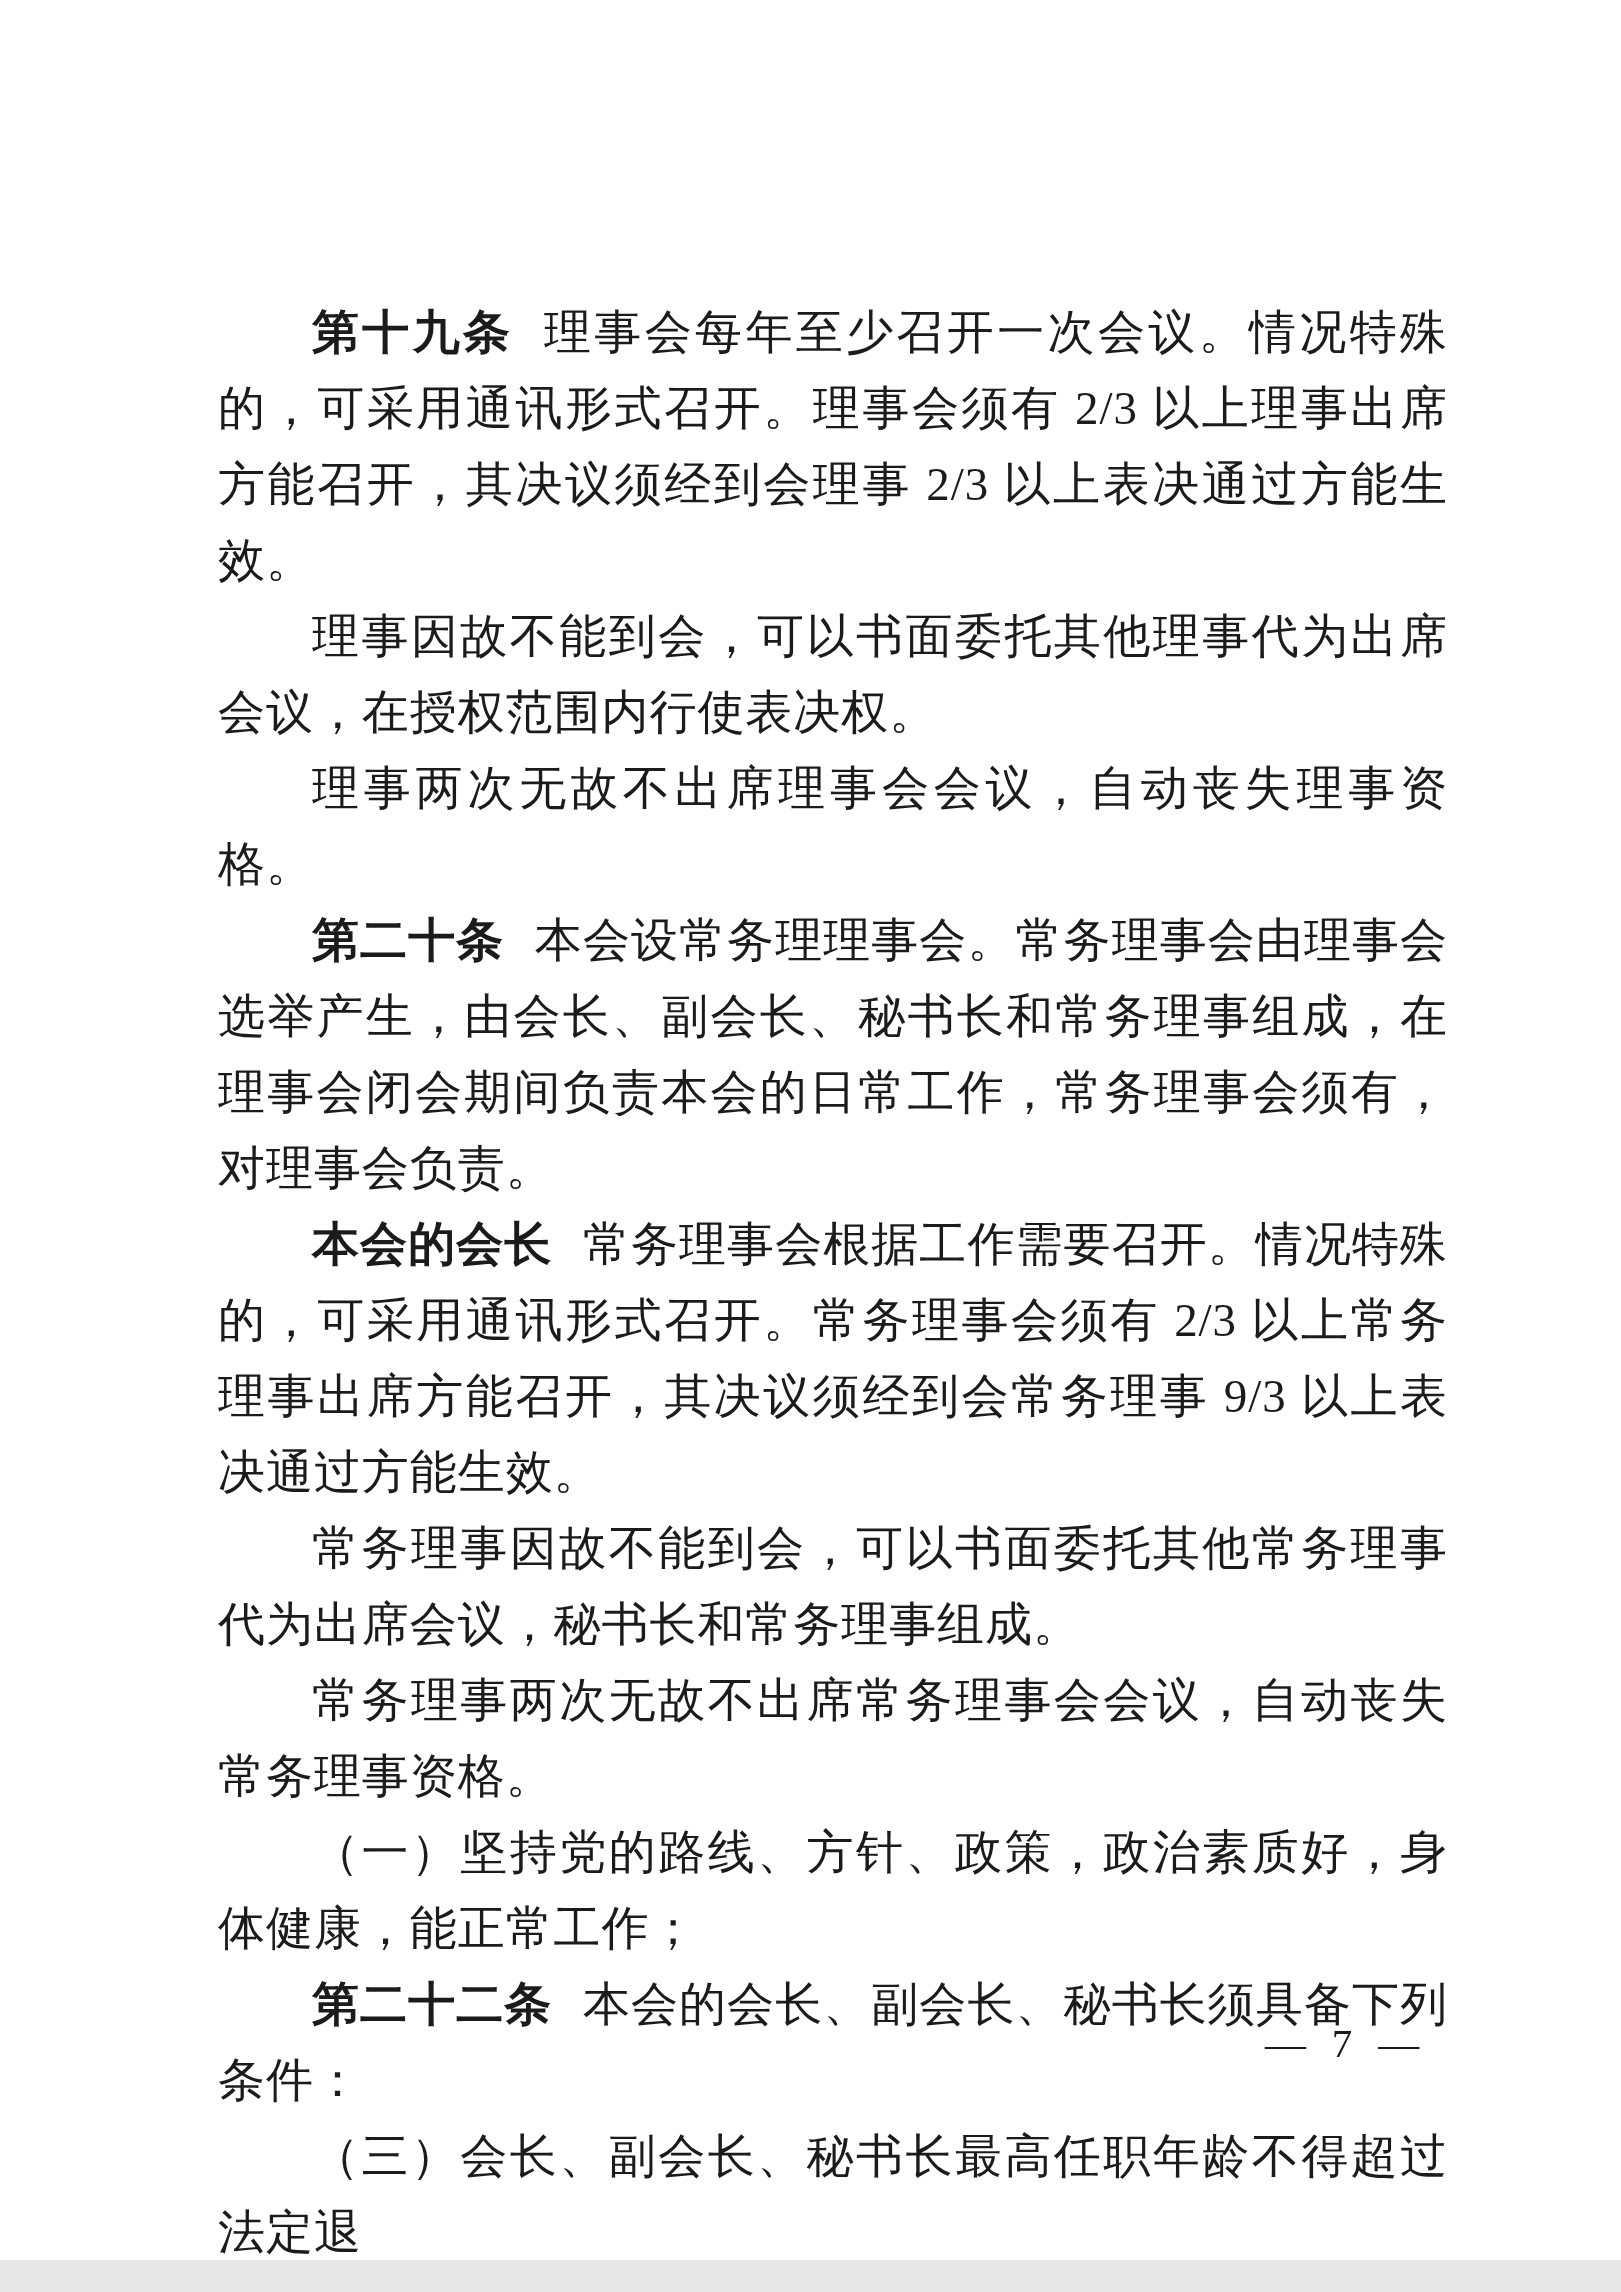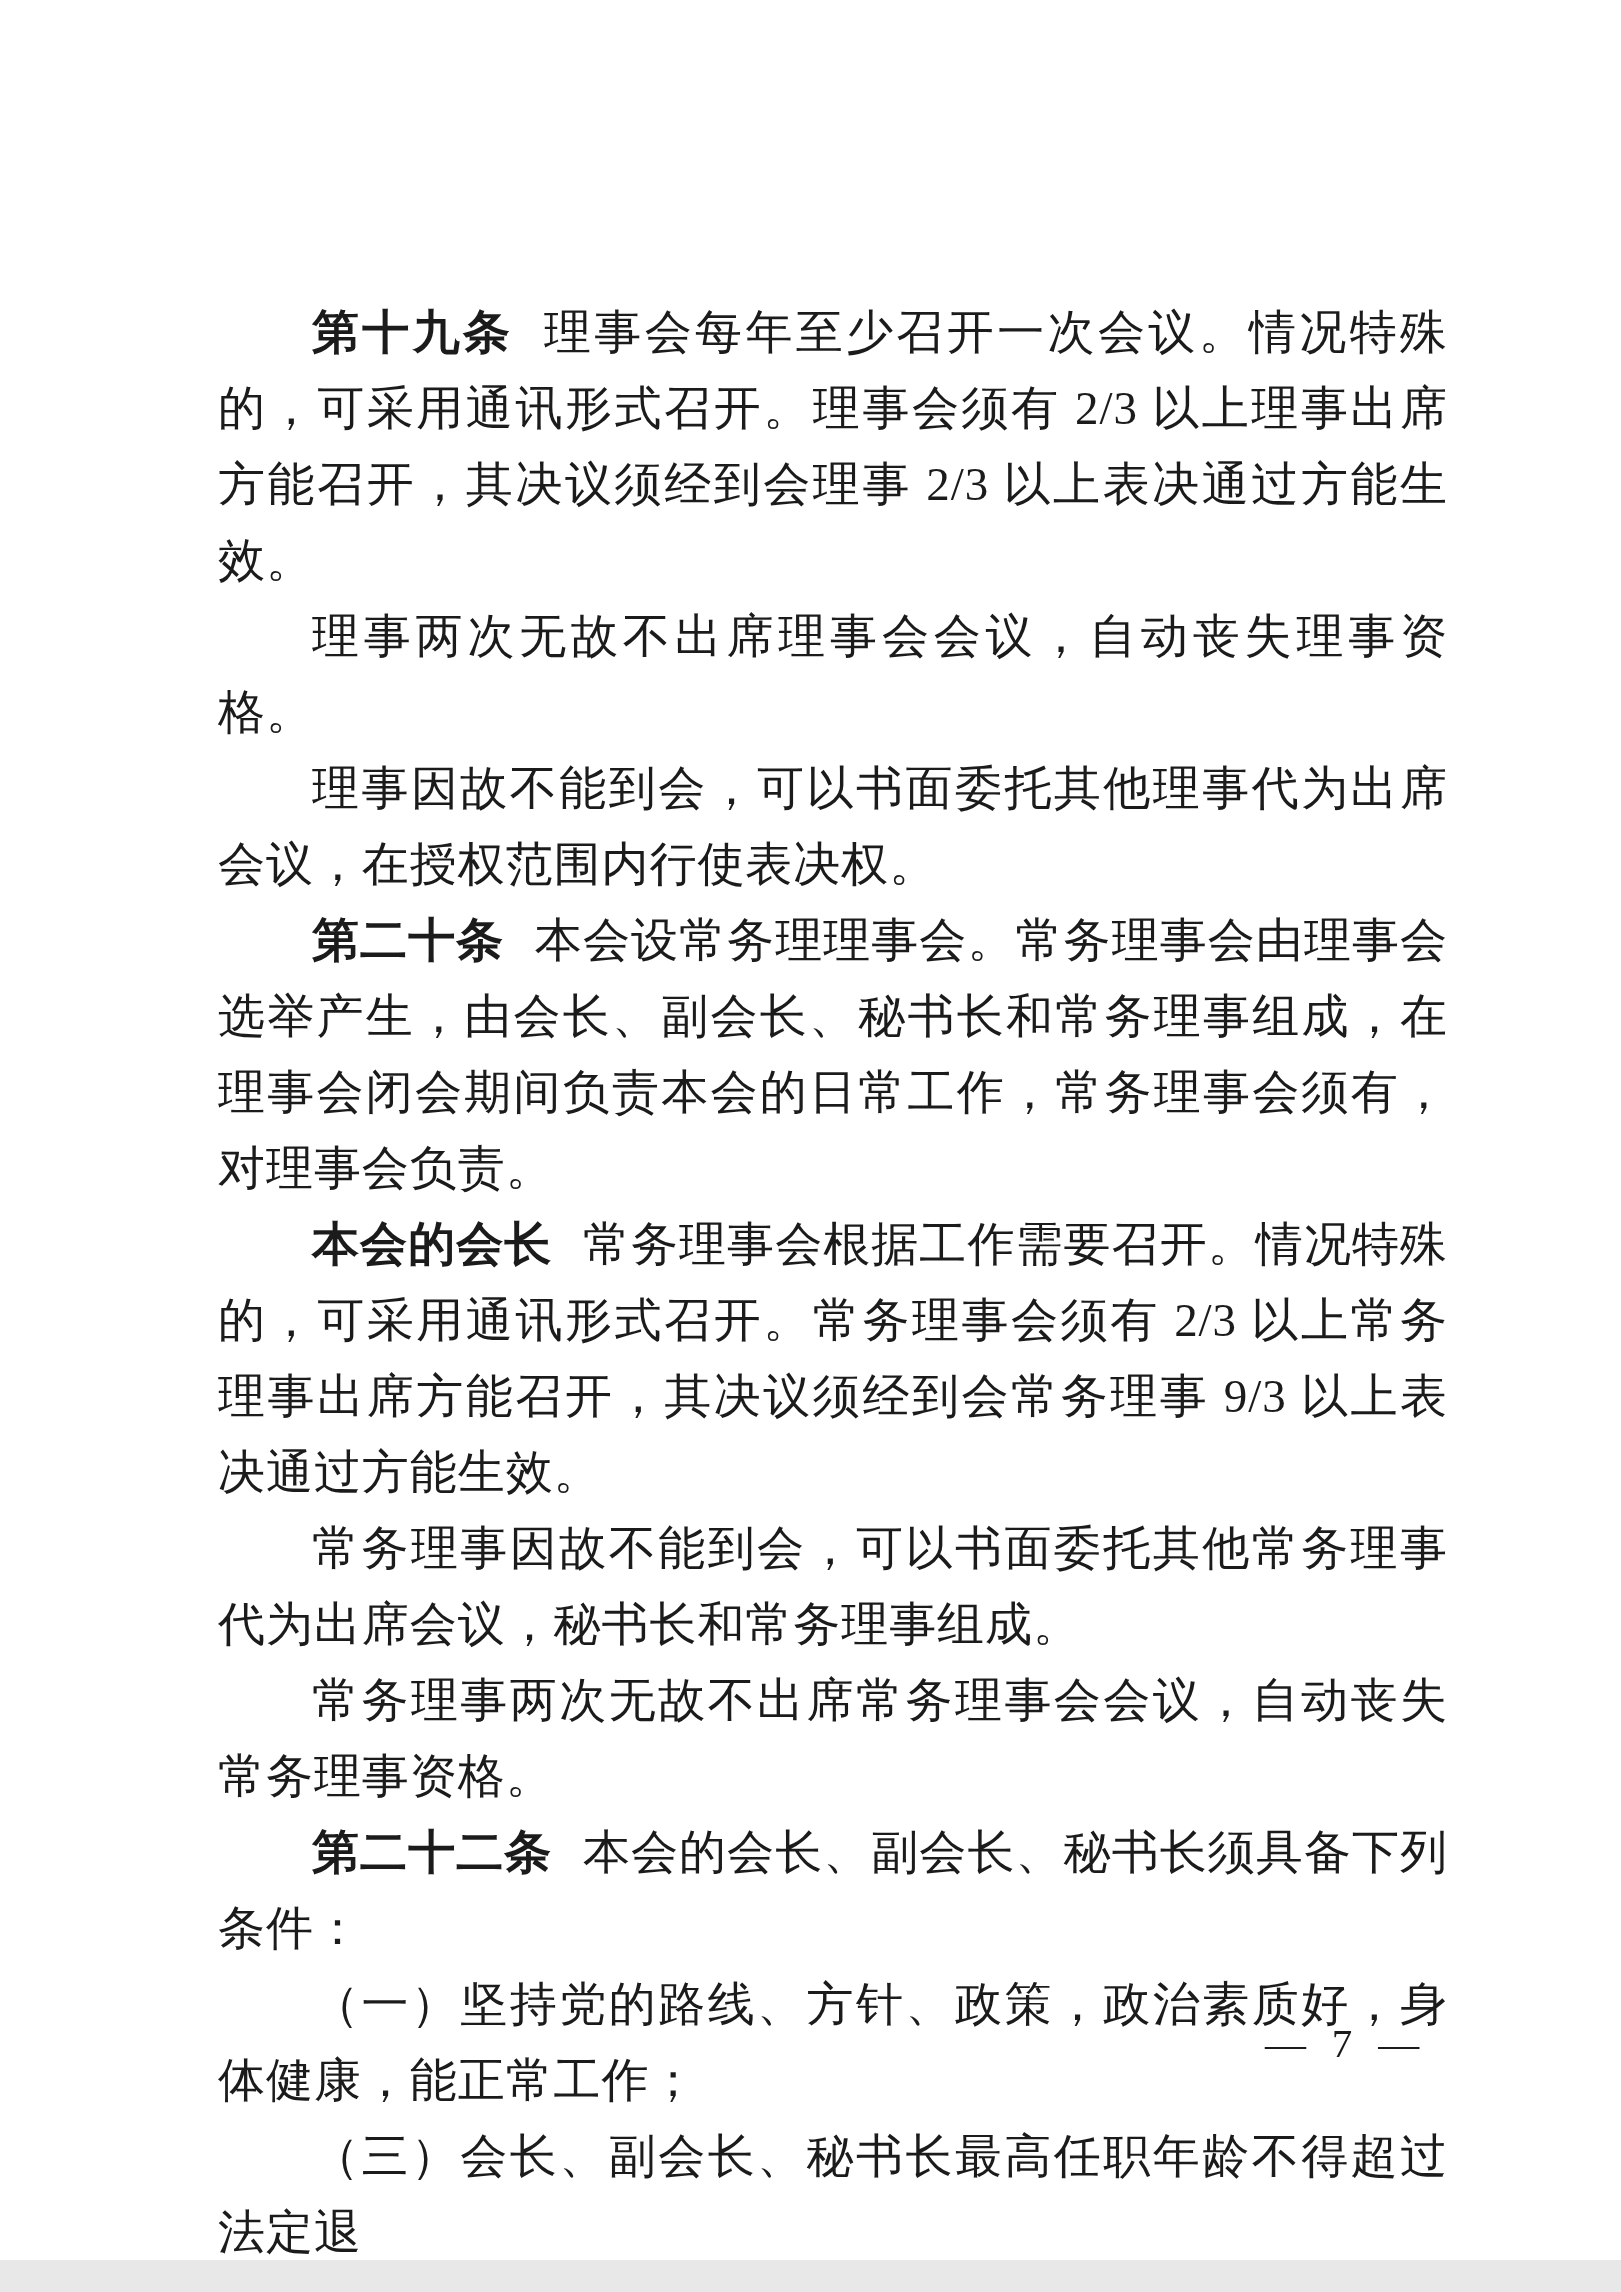--- a/index.html
+++ b/index.html
@@ -53,35 +53,35 @@
   }
 </style>
 </head>
 <body>
 
 <div class="page">
   <div class="content">
 
     <p class="para"><span class="art-num">第十九条</span><span>理事会每年至少召开一次会议。情况特殊的，可采用通讯形式召开。理事会须有 2/3 以上理事出席方能召开，其决议须经到会理事 2/3 以上表决通过方能生效。</span></p>
 
+    <p class="para"><span>理事因故不能到会，可以书面委托其他理事代为出席会议，在授权范围内行使表决权。</span></p>
+
     <p class="para"><span>理事两次无故不出席理事会会议，自动丧失理事资格。</span></p>
-
-    <p class="para"><span>理事因故不能到会，可以书面委托其他理事代为出席会议，在授权范围内行使表决权。</span></p>
 
     <p class="para"><span class="art-num">第二十条</span><span>本会设常务理理事会。常务理事会由理事会选举产生，由会长、副会长、秘书长和常务理事组成，在理事会闭会期间负责本会的日常工作，常务理事会须有，对理事会负责。</span></p>
 
     <p class="para"><span class="art-num">本会的会长</span><span>常务理事会根据工作需要召开。情况特殊的，可采用通讯形式召开。常务理事会须有 2/3 以上常务理事出席方能召开，其决议须经到会常务理事 9/3 以上表决通过方能生效。</span></p>
 
     <p class="para"><span>常务理事因故不能到会，可以书面委托其他常务理事代为出席会议，秘书长和常务理事组成。</span></p>
 
     <p class="para"><span>常务理事两次无故不出席常务理事会会议，自动丧失常务理事资格。</span></p>
 
+    <p class="para"><span>（一）坚持党的路线、方针、政策，政治素质好，身体健康，能正常工作；</span></p>
+
     <p class="para"><span class="art-num">第二十二条</span><span>本会的会长、副会长、秘书长须具备下列条件：</span></p>
-
-    <p class="para"><span>（一）坚持党的路线、方针、政策，政治素质好，身体健康，能正常工作；</span></p>
 
 
     <p class="para"><span>（三）会长、副会长、秘书长最高任职年龄不得超过法定退</span></p>
 
   </div>
 
   <div class="page-number">— 7 —</div>
 </div>
 
 

